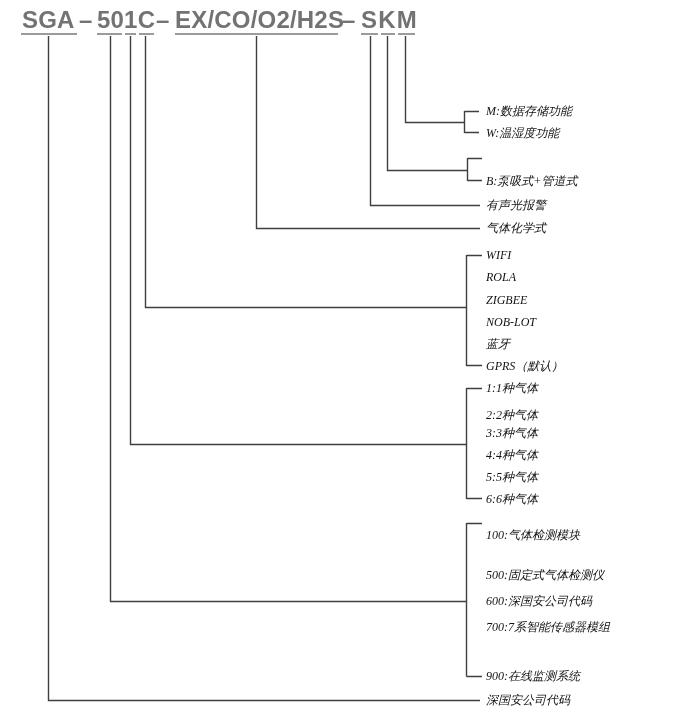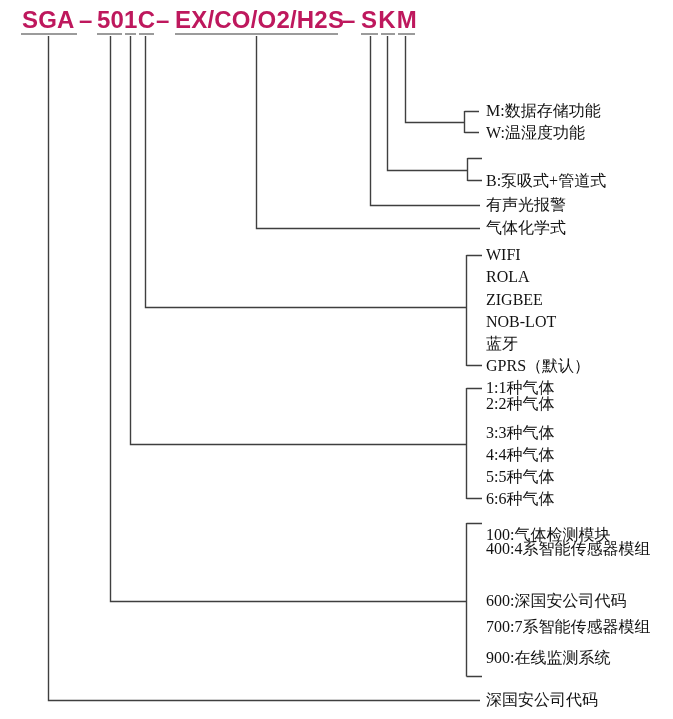--- a/index.html
+++ b/index.html
@@ -9,34 +9,35 @@
     background:#ffffff;
     overflow:hidden;
     font-family:"Liberation Sans", sans-serif;
   }
   #lines{position:absolute;left:0;top:0;}
   .title-seg{
     position:absolute;
     top:6px;
     height:26px;
     font:bold 24px "Liberation Sans", sans-serif;
-    color:#be185d;
+    color:#737373;
     white-space:nowrap;
     letter-spacing:0.2px;
   }
   .title-seg.tight{letter-spacing:1.2px;text-align:center;}
   .lbl{
     position:absolute;
     left:486px;
     height:22px;
     line-height:22px;
-    font-size:16px;
+    font-size:12px;
     font-family:"Liberation Serif","DejaVu Serif",serif;
     color:#121212;
     white-space:nowrap;
+    font-style:italic;
   }
 </style>
 </head>
 <body>
 
 <div id="stage">
 
   <svg id="lines" width="673" height="719" viewBox="0 0 673 719">
     <g stroke="#9b9b9b" stroke-width="2" fill="none">
       <path d="M21,34 H77"></path>
@@ -90,27 +91,27 @@
   <div class="lbl" style="top:217px">气体化学式</div>
 
   <div class="lbl" style="top:244px">WIFI</div>
   <div class="lbl" style="top:266px">ROLA</div>
   <div class="lbl" style="top:289px">ZIGBEE</div>
   <div class="lbl" style="top:311px">NOB-LOT</div>
   <div class="lbl" style="top:333px">蓝牙</div>
   <div class="lbl" style="top:355px">GPRS（默认）</div>
 
   <div class="lbl" style="top:377px">1:1种气体</div>
-  <div class="lbl" style="top:393px">2:2种气体</div>
+  <div class="lbl" style="top:404px">2:2种气体</div>
   <div class="lbl" style="top:422px">3:3种气体</div>
   <div class="lbl" style="top:444px">4:4种气体</div>
   <div class="lbl" style="top:466px">5:5种气体</div>
   <div class="lbl" style="top:488px">6:6种气体</div>
 
   <div class="lbl" style="top:524px">100:气体检测模块</div>
-  <div class="lbl" style="top:538px">400:4系智能传感器模组</div>
+  <div class="lbl" style="top:564px">500:固定式气体检测仪</div>
   <div class="lbl" style="top:590px">600:深国安公司代码</div>
   <div class="lbl" style="top:616px">700:7系智能传感器模组</div>
-  <div class="lbl" style="top:647px">900:在线监测系统</div>
+  <div class="lbl" style="top:665px">900:在线监测系统</div>
 
   <div class="lbl" style="top:689px">深国安公司代码</div>
 
 </div>
 
 </body></html>

